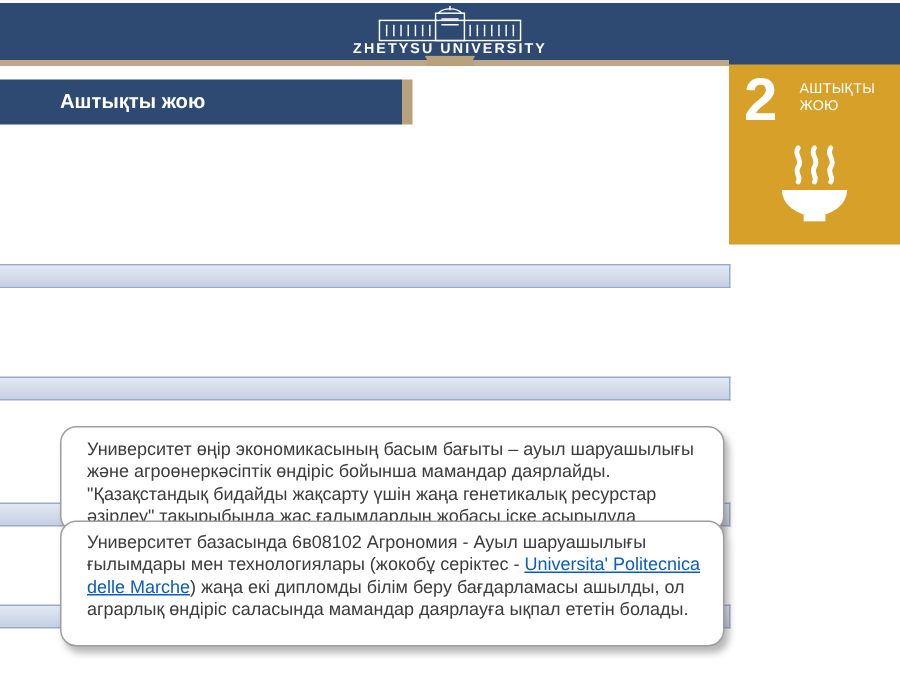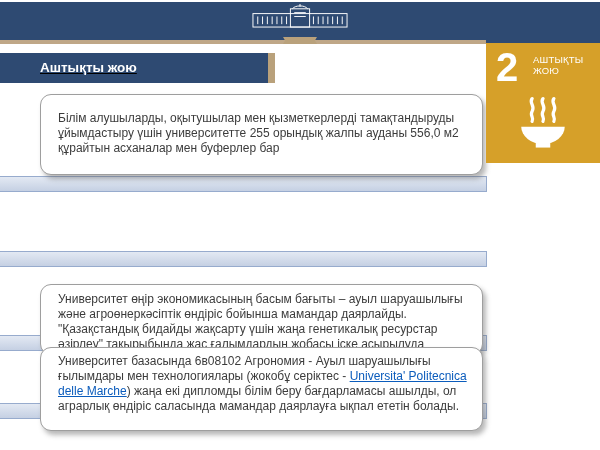--- a/index.html
+++ b/index.html
@@ -9,21 +9,21 @@
   }
   
   .header-bar{position:absolute;left:0;top:2px;width:600px;height:38px;background:#2E4A72;z-index:2;}
   .gold-line{position:absolute;left:0;top:40px;width:600px;height:4px;background:#BFA787;z-index:1;}
   .logo-wrap{position:absolute;left:0;top:0;width:100%;height:38px;display:flex;flex-direction:column;align-items:center;}
   .logo-building{margin-top:2px;}
   .logo-name{color:#fff;font-size:9.5px;font-weight:bold;letter-spacing:1.4px;margin-top:-1px;white-space:nowrap;}
   .ribbon{position:absolute;left:50%;top:35px;transform:translateX(-50%);width:34px;height:7px;background:#B9A17B;
           clip-path:polygon(0 0,100% 0,94% 50%,100% 100%,0 100%,6% 50%);z-index:4;}
   
-  .title-bar{position:absolute;left:0;top:53px;width:268px;height:30px;background:#2E4A72;z-index:2;text-decoration:underline;}
+  .title-bar{position:absolute;left:0;top:53px;width:268px;height:30px;background:#2E4A72;z-index:2;}
   .title-bar span{display:block;color:#fff;font-size:13.5px;font-weight:bold;line-height:30px;padding-left:40px;}
   .title-accent{position:absolute;left:268px;top:53px;width:7px;height:30px;background:#B9A17B;z-index:2;}
   
   .sdg-tile{position:absolute;left:486px;top:40px;width:114px;height:123px;background:#D6A029;
             border-top:3px solid #2E4A72;box-sizing:border-box;z-index:3;}
   .sdg-number{position:absolute;left:10px;top:4px;color:#fff;font-size:40px;font-weight:bold;line-height:1;}
   .sdg-label{position:absolute;left:47px;top:11px;color:#fff;font-size:9.5px;font-weight:normal;line-height:11px;letter-spacing:.2px;}
   .sdg-bowl{position:absolute;left:50%;top:52px;transform:translateX(-50%);}
   
   .bar{position:absolute;left:0;width:487px;height:16px;z-index:1;
@@ -49,20 +49,21 @@
         <g stroke="#ffffff" fill="none" stroke-width="1">
           <rect x="1" y="10" width="98" height="14"></rect>
           <path d="M6 13 V21 M11 13 V21 M16 13 V21 M21 13 V21 M26 13 V21 M31 13 V21 M36 13 V21"></path>
           <path d="M64 13 V21 M69 13 V21 M74 13 V21 M79 13 V21 M84 13 V21 M89 13 V21 M94 13 V21"></path>
           <rect x="40" y="5" width="20" height="19"></rect>
           <path d="M42 5 C45 1 55 1 58 5"></path>
           <path d="M50 3 V0"></path>
           <path d="M44 9 h12 M44 13 h12"></path>
         </g>
       </svg>
+      <div class="logo-name">ZHETYSU UNIVERSITY</div>
     </div>
     <div class="ribbon"></div>
   </div>
   <div class="gold-line"></div>
 
   <div class="title-bar">
     <span>Аштықты жою</span>
   </div>
   <div class="title-accent"></div>
 
@@ -79,25 +80,20 @@
       </g>
       <g stroke="#ffffff" stroke-width="3.6" fill="none" stroke-linecap="round">
         <path d="M20 3 c-4 5 4 8 0 14 c-3 4.5 2.5 7 0 11"></path>
         <path d="M32 3 c-4 5 4 8 0 14 c-3 4.5 2.5 7 0 11"></path>
         <path d="M44 3 c-4 5 4 8 0 14 c-3 4.5 2.5 7 0 11"></path>
       </g>
     </svg>
   </div>
 
   <div class="bar bar1"></div>
-  <div class="box box1">
-    <p>Білім алушыларды, оқытушылар мен қызметкерлерді тамақтандыруды
-ұйымдастыру үшін университетте 255 орындық жалпы ауданы 556,0 м2
-құрайтын асханалар мен буферлер бар</p>
-  </div>
 
   <div class="bar bar2"></div>
 
   <div class="bar bar3"></div>
   <div class="box box3">
     <p>Университет өңір экономикасының басым бағыты – ауыл шаруашылығы
 және агроөнеркәсіптік өндіріс бойынша мамандар даярлайды.
 "Қазақстандық бидайды жақсарту үшін жаңа генетикалық ресурстар
 әзірлеу" тақырыбында жас ғалымдардың жобасы іске асырылуда</p>
   </div>

